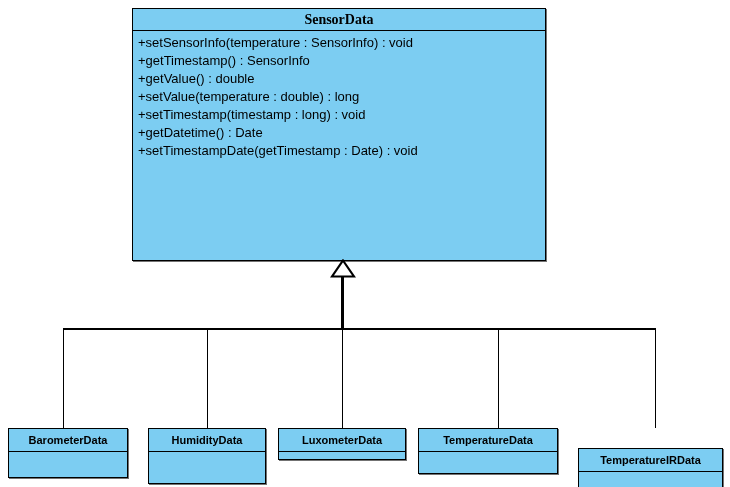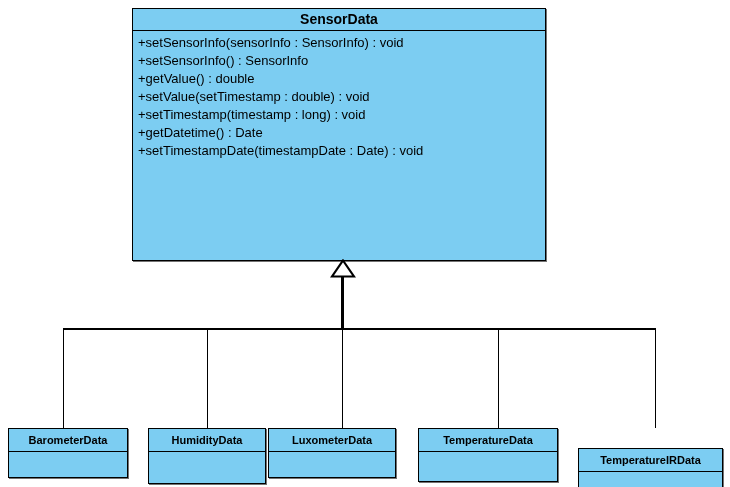--- a/index.html
+++ b/index.html
@@ -50,20 +50,21 @@
   #superclass {
     left: 132px;
     top: 8px;
     width: 414px;
     height: 253px;
   }
   #superclass .uml-title {
     height: 22px;
     line-height: 21px;
     font-size: 14px;
+    font-family: Liberation Serif, serif;
   }
   #superclass .uml-body {
     height: 229px;
   }
 
   
   .subclass .uml-title {
     height: 23px;
     line-height: 22px;
     font-size: 11px;
@@ -100,27 +101,27 @@
   }
 </style>
 </head>
 <body>
 
 <div id="diagram">
 
   <div class="uml-class" id="superclass">
     <div class="uml-title">SensorData</div>
     <div class="uml-body">
-      <div class="uml-member">+setSensorInfo(sensorInfo : SensorInfo) : void</div>
-      <div class="uml-member">+setSensorInfo() : SensorInfo</div>
+      <div class="uml-member">+setSensorInfo(temperature : SensorInfo) : void</div>
+      <div class="uml-member">+getTimestamp() : SensorInfo</div>
       <div class="uml-member">+getValue() : double</div>
-      <div class="uml-member">+setValue(setTimestamp : double) : void</div>
+      <div class="uml-member">+setValue(temperature : double) : long</div>
       <div class="uml-member">+setTimestamp(timestamp : long) : void</div>
       <div class="uml-member">+getDatetime() : Date</div>
-      <div class="uml-member">+setTimestampDate(timestampDate : Date) : void</div>
+      <div class="uml-member">+setTimestampDate(getTimestamp : Date) : void</div>
     </div>
   </div>
 
   <svg id="generalization-arrow" viewBox="0 0 26 19">
     <polygon points="13,1.5 24,17.5 2,17.5" fill="#ffffff" stroke="#000000" stroke-width="2.2" stroke-linejoin="miter"></polygon>
   </svg>
 
   <div class="line-v thick" style="left:341px; top:276px; height:53px;"></div>
 
   <div class="line-h thick" style="left:63px; top:328px; width:593px;"></div>
@@ -134,26 +135,26 @@
   <div class="uml-class subclass" style="left:8px; top:428px; width:120px; height:50px;">
     <div class="uml-title">BarometerData</div>
     <div class="uml-body"></div>
   </div>
 
   <div class="uml-class subclass" style="left:148px; top:428px; width:118px; height:56px;">
     <div class="uml-title">HumidityData</div>
     <div class="uml-body"></div>
   </div>
 
-  <div class="uml-class subclass" style="left:268px; top:428px; width:128px; height:50px;">
+  <div class="uml-class subclass" style="left:278px; top:428px; width:128px; height:32px;">
     <div class="uml-title">LuxometerData</div>
     <div class="uml-body"></div>
   </div>
 
-  <div class="uml-class subclass" style="left:418px; top:428px; width:140px; height:54px;">
+  <div class="uml-class subclass" style="left:418px; top:428px; width:140px; height:46px;">
     <div class="uml-title">TemperatureData</div>
     <div class="uml-body"></div>
   </div>
 
   <div class="uml-class subclass" style="left:578px; top:428px; width:145px; height:50px;margin-top:20px;">
     <div class="uml-title">TemperatureIRData</div>
     <div class="uml-body"></div>
   </div>
 
 </div>

